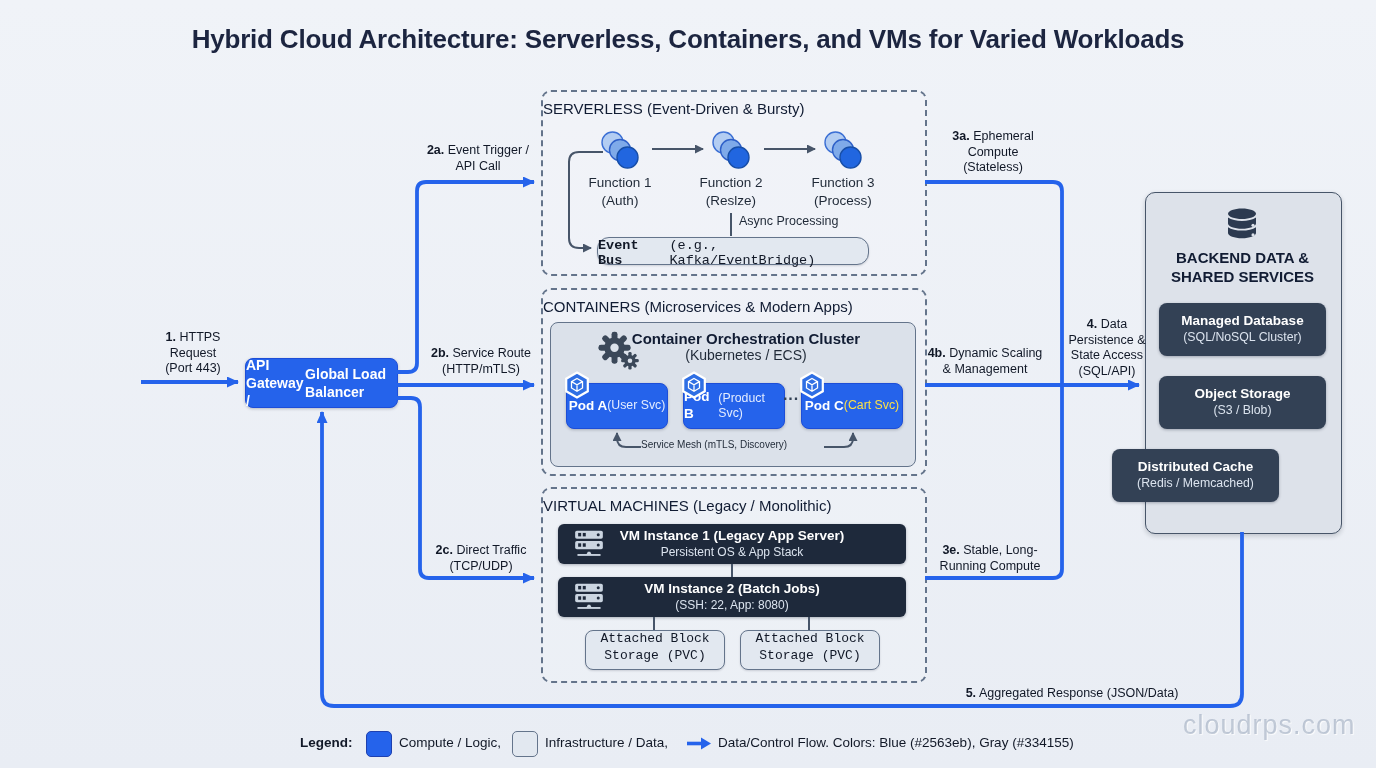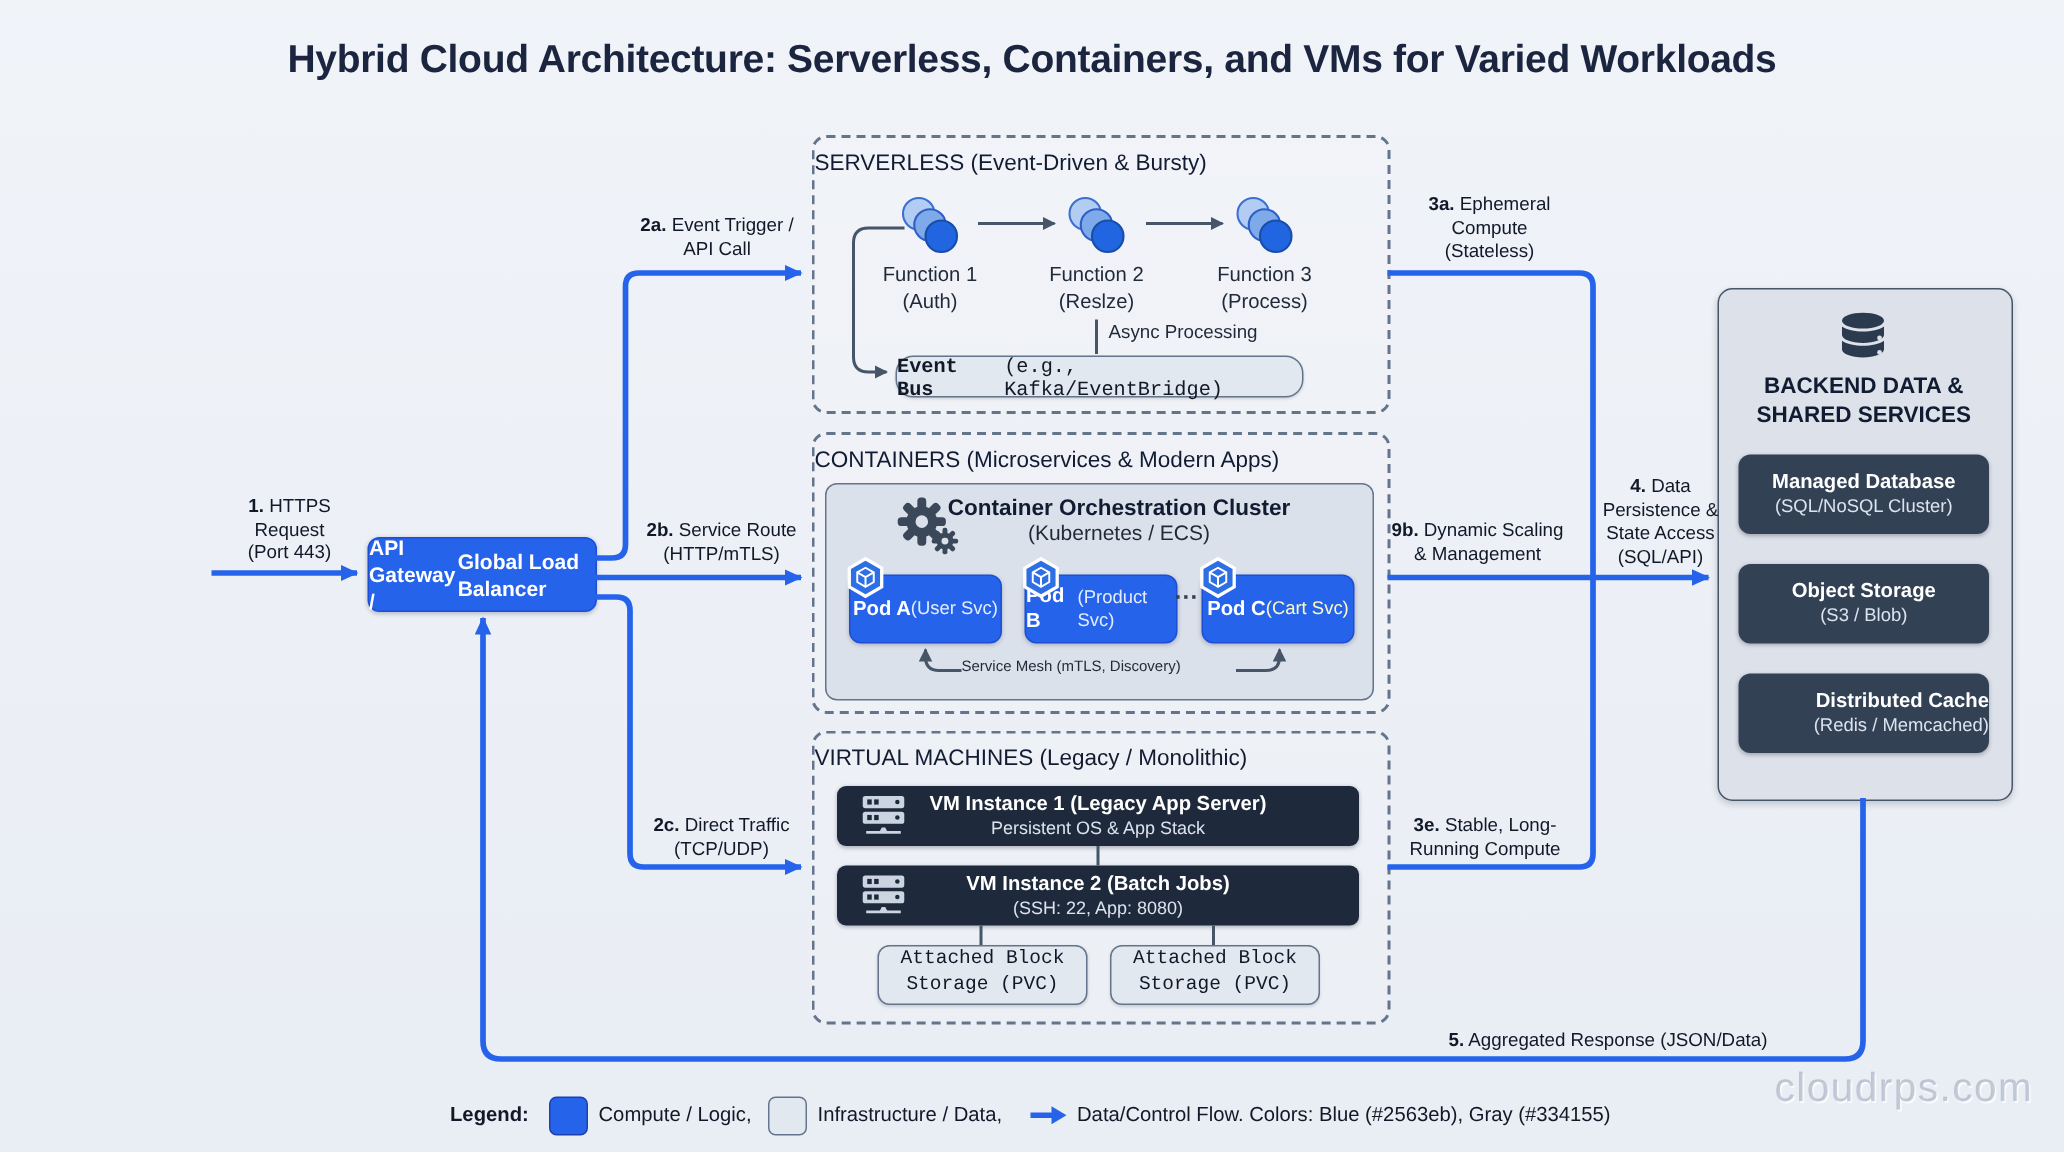--- a/index.html
+++ b/index.html
@@ -116,21 +116,21 @@
   <div class="abs blue-box" style="left:566px;top:383px;width:100px;height:44px;">
     <div class="name-lg">Pod A</div>
     <div class="sub" style="color:#e3ecff;">(User Svc)</div>
   </div>
   <div class="abs blue-box" style="left:683px;top:383px;width:100px;height:44px;">
     <div class="name-lg">Pod B</div>
     <div class="sub" style="color:#e3ecff;">(Product Svc)</div>
   </div>
   <div class="abs blue-box" style="left:801px;top:383px;width:100px;height:44px;">
     <div class="name-lg">Pod C</div>
-    <div class="sub" style="color:#fef9c3;">(Cart Svc)</div>
+    <div class="sub" style="color:#fde047;">(Cart Svc)</div>
   </div>
   <div class="abs" style="left:780px;top:390px;width:22px;text-align:center;font-size:16px;font-weight:700;color:#334155;z-index:3;">···</div>
 
   <svg class="abs" style="left:562px;top:370px;z-index:4;" width="30" height="30" viewBox="-15 -15 30 30">
     <polygon points="0,-12.5 10.8,-6.25 10.8,6.25 0,12.5 -10.8,6.25 -10.8,-6.25" fill="#2f6fe4" stroke="#fff" stroke-width="2.2"></polygon>
     <path d="M0 -6.5 L5.5 -3.4 V3 L0 6.2 L-5.5 3 V-3.4 Z M-5.5 -3.4 L0 -0.3 L5.5 -3.4 M0 -0.3 V6.2" fill="none" stroke="#fff" stroke-width="1.3"></path>
   </svg>
   <svg class="abs" style="left:679px;top:370px;z-index:4;" width="30" height="30" viewBox="-15 -15 30 30">
     <polygon points="0,-12.5 10.8,-6.25 10.8,6.25 0,12.5 -10.8,6.25 -10.8,-6.25" fill="#2f6fe4" stroke="#fff" stroke-width="2.2"></polygon>
     <path d="M0 -6.5 L5.5 -3.4 V3 L0 6.2 L-5.5 3 V-3.4 Z M-5.5 -3.4 L0 -0.3 L5.5 -3.4 M0 -0.3 V6.2" fill="none" stroke="#fff" stroke-width="1.3"></path>
@@ -198,37 +198,37 @@
   </svg>
   <div class="abs" style="left:1155px;top:249px;width:175px;text-align:center;font-size:15px;font-weight:700;color:#111c33;line-height:1.25;z-index:3;">BACKEND DATA &amp; SHARED SERVICES</div>
   <div class="abs slate-box" style="left:1159px;top:303px;width:167px;height:53px;">
     <div class="name-lg">Managed Database</div>
     <div class="sub">(SQL/NoSQL Cluster)</div>
   </div>
   <div class="abs slate-box" style="left:1159px;top:376px;width:167px;height:53px;">
     <div class="name-lg">Object Storage</div>
     <div class="sub">(S3 / Blob)</div>
   </div>
-  <div class="abs slate-box" style="left:1159px;top:449px;width:167px;height:53px;align-items:flex-end;">
+  <div class="abs slate-box" style="left:1112px;top:449px;width:167px;height:53px;">
     <div class="name-lg">Distributed Cache</div>
     <div class="sub">(Redis / Memcached)</div>
   </div>
 
   <div class="abs flow-label" style="left:157px;top:330px;width:72px;">
     <b>1.</b> <span>HTTPS Request (Port 443)</span></div>
   <div class="abs flow-label" style="left:420px;top:143px;width:116px;">
     <b>2a.</b> <span>Event Trigger / API Call</span></div>
   <div class="abs flow-label" style="left:420px;top:346px;width:122px;">
     <b>2b.</b> <span>Service Route (HTTP/mTLS)</span></div>
   <div class="abs flow-label" style="left:420px;top:543px;width:122px;">
     <b>2c.</b> <span>Direct Traffic (TCP/UDP)</span></div>
   <div class="abs flow-label" style="left:947px;top:129px;width:92px;">
     <b>3a.</b> <span>Ephemeral Compute (Stateless)</span></div>
   <div class="abs flow-label" style="left:922px;top:346px;width:126px;">
-    <b>9b.</b> <span>Dynamic Scaling &amp; Management</span></div>
+    <b>4b.</b> <span>Dynamic Scaling &amp; Management</span></div>
   <div class="abs flow-label" style="left:930px;top:543px;width:120px;">
     <b>3e.</b> <span>Stable, Long-Running Compute</span></div>
   <div class="abs flow-label" style="left:1066px;top:317px;width:82px;">
     <b>4.</b> <span>Data Persistence &amp; State Access (SQL/API)</span></div>
   <div class="abs flow-label" style="left:956px;top:686px;width:232px;white-space:nowrap;">
     <b>5.</b> <span>Aggregated Response (JSON/Data)</span></div>
 
   <div class="abs legend-text" style="left:300px;top:735px;font-weight:700;">Legend:</div>
   <div class="abs legend-sq" style="left:366px;top:731px;background:#2563eb;border:1.5px solid #1e40af;"></div>
   <div class="abs legend-text" style="left:399px;top:735px;">Compute / Logic,</div>

